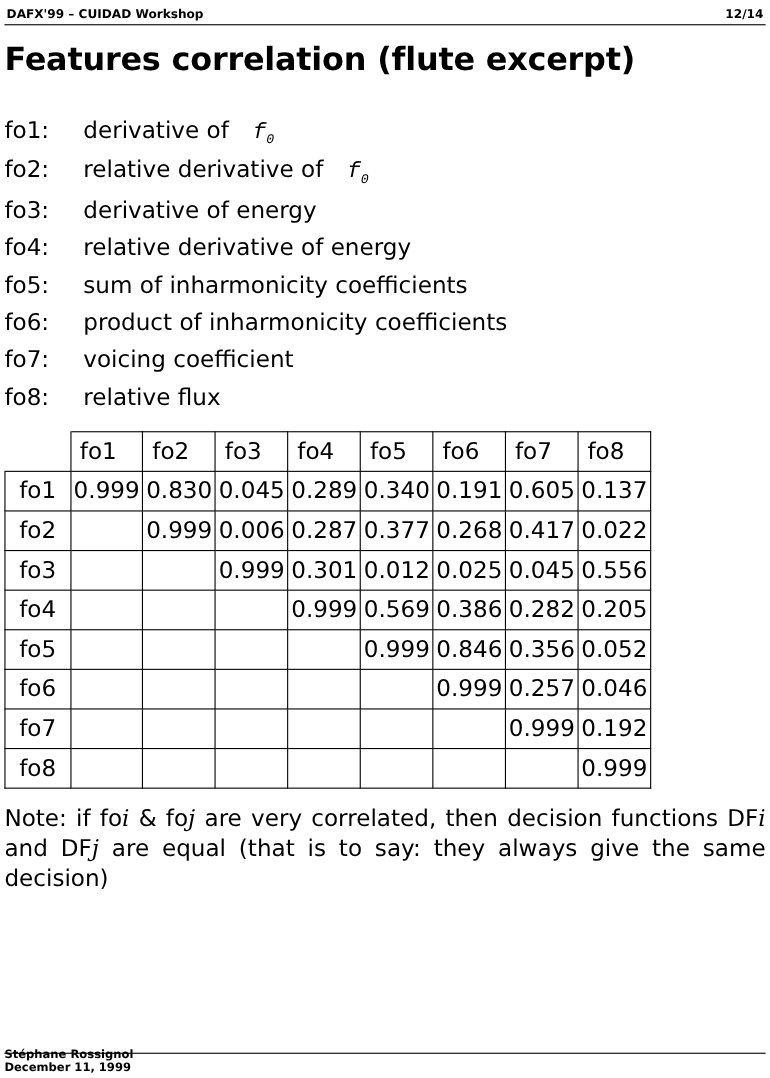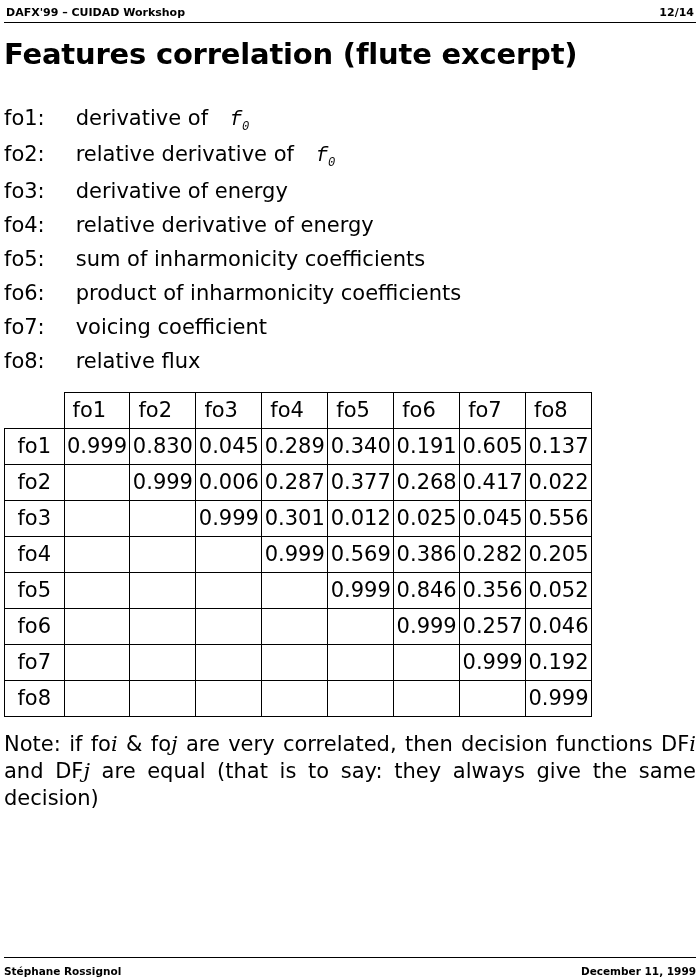--- a/index.html
+++ b/index.html
@@ -137,20 +137,21 @@
   }
   .footer {
     position: absolute;
     left: 4px;
     right: 4px;
     bottom: 3px;
     display: flex;
     justify-content: space-between;
     font-size: 10.5px;
     font-weight: bold;
+    flex-direction: column;
   }
 </style>
 </head>
 <body>
 
 <div class="page">
 
   <div class="header">
     <div class="h-left">DAFX'99 – CUIDAD Workshop</div>
     <div class="h-right">12/14</div>

